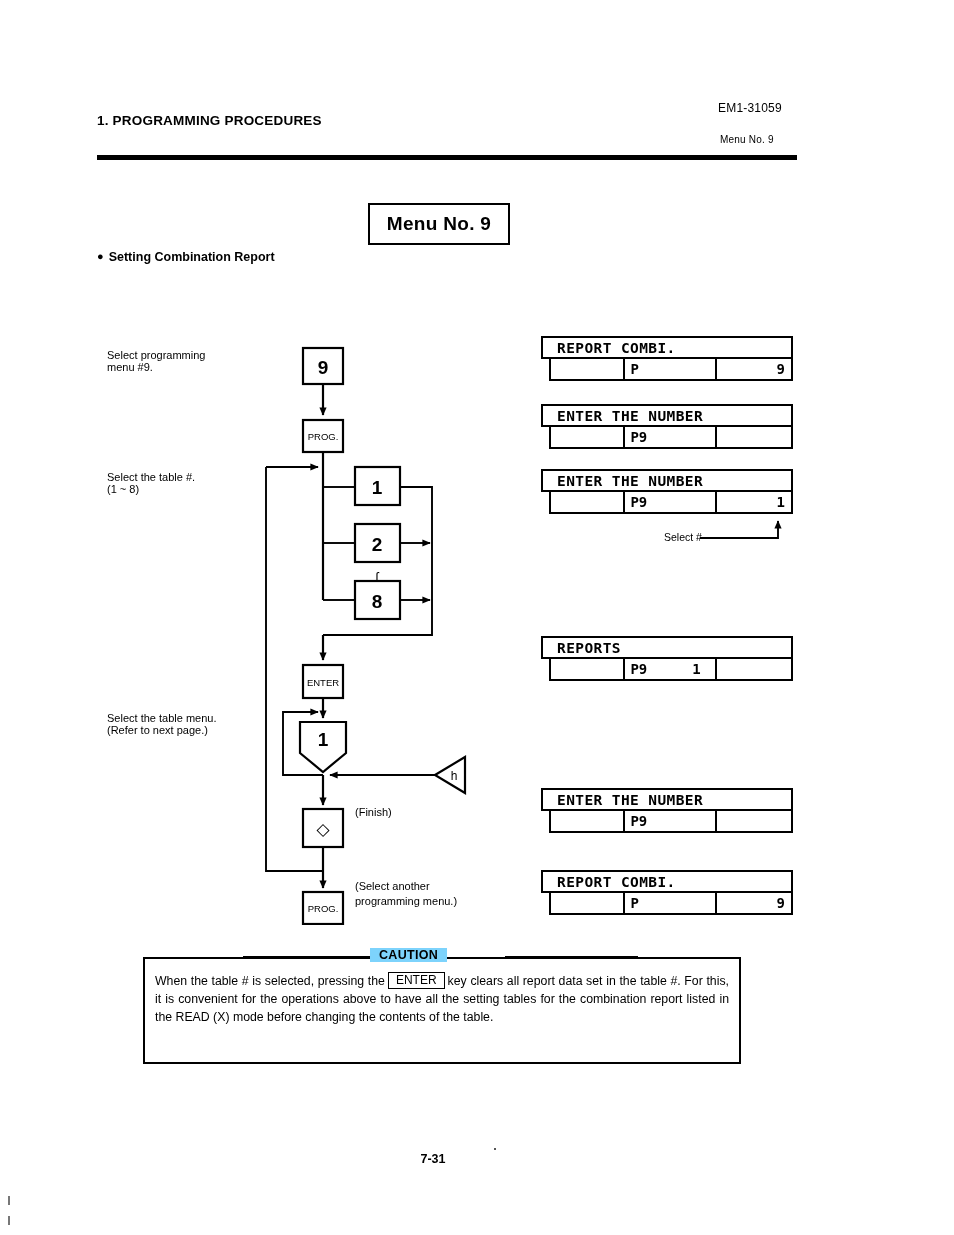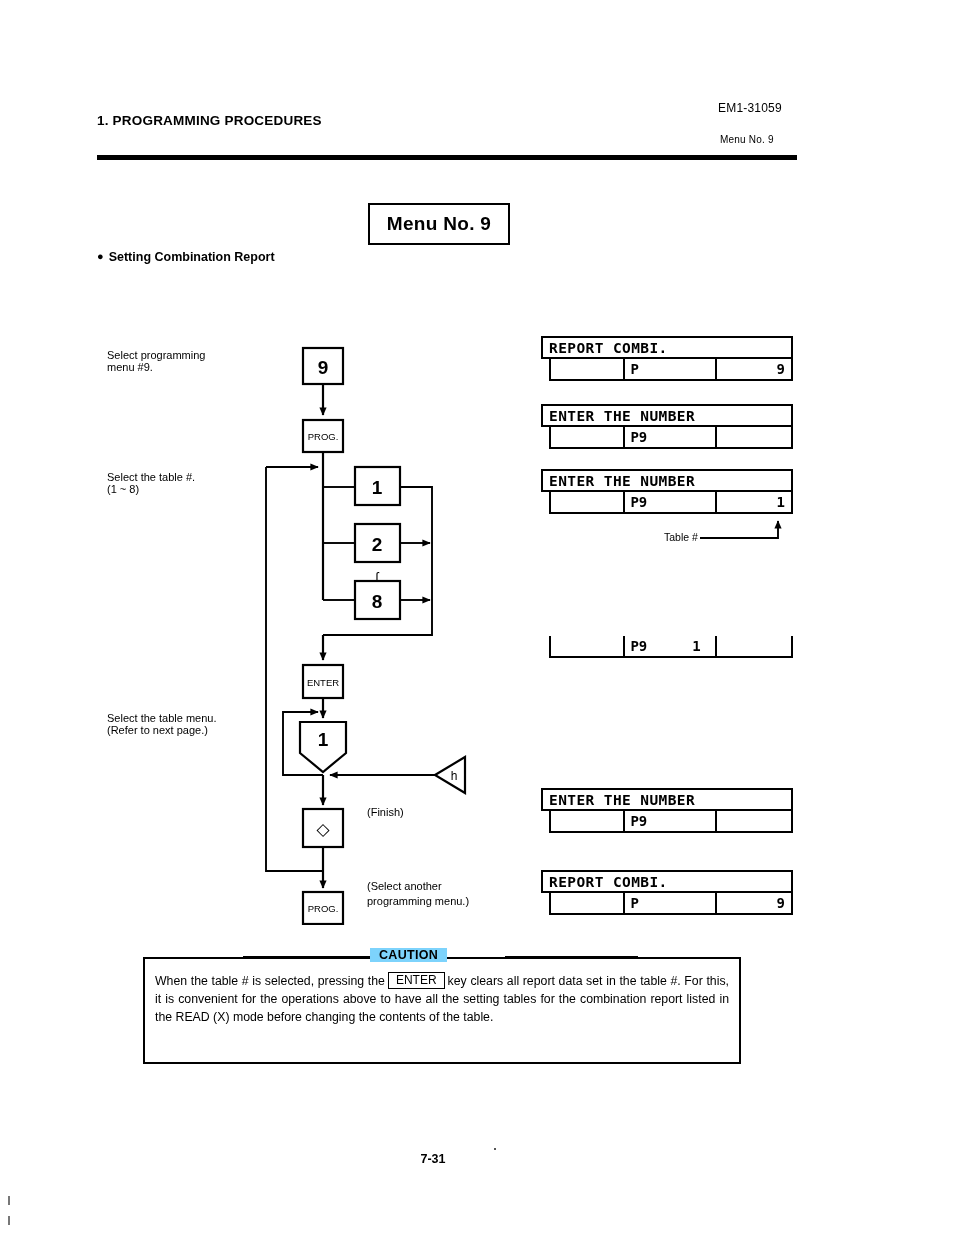--- a/index.html
+++ b/index.html
@@ -34,28 +34,28 @@
   #flowchart{position:absolute;left:250px;top:335px;}
   #flowchart text{font-family:"Liberation Sans",sans-serif;}
   .nd-box{fill:#fff;stroke:#000;stroke-width:2.2;}
   .nd-num{font-size:19px;font-weight:bold;text-anchor:middle;dominant-baseline:central;}
   .nd-key{font-size:9.5px;text-anchor:middle;dominant-baseline:central;}
   .ln{stroke:#000;stroke-width:2.2;fill:none;}
   .ln-thin{stroke:#000;stroke-width:1.9;fill:none;}
   .tilde{font-size:13px;text-anchor:middle;}
 
   
-  .flow-note{position:absolute;font-size:11px;line-height:14.5px;margin-left:12px;}
+  .flow-note{position:absolute;font-size:11px;line-height:14.5px;}
   #note-finish{left:355px;top:805px;}
   #note-another{left:355px;top:879px;}
 
   
   .lcd{position:absolute;width:252px;}
   .lcd-top{border:2px solid #000;height:23px;display:flex;align-items:center;
-      padding-left:6px;box-sizing:border-box;}
+      padding-left:14px;box-sizing:border-box;}
   .lcd-top span{font-family:"DejaVu Sans Mono",monospace;font-size:14.5px;
       font-weight:bold;letter-spacing:.4px;}
   .lcd-bot{border:2px solid #000;border-top:none;height:22px;display:flex;
       box-sizing:border-box;margin-left:8px;width:244px;}
   .lcd-cell{box-sizing:border-box;display:flex;align-items:center;
       font-family:"DejaVu Sans Mono",monospace;font-size:14px;font-weight:bold;}
   .c1{width:31%;border-right:2px solid #000;}
   .c2{width:38%;border-right:2px solid #000;padding-left:5px;
       justify-content:space-between;padding-right:14px;}
   .c3{width:31%;justify-content:flex-end;padding-right:6px;}
@@ -219,31 +219,34 @@
     <div class="lcd-bot">
       <div class="lcd-cell c1"></div>
       <div class="lcd-cell c2">
         <span>P9</span>
         <span></span>
       </div>
       <div class="lcd-cell c3">1</div>
     </div>
   </div>
 
-  <div id="table-callout">Table #</div>
+  <div id="table-callout">Select #</div>
   <svg id="table-callout-svg" width="90" height="30" viewBox="0 0 90 30">
     <path class="ln-thin" d="M0,19 L78,19 L78,2" marker-end="url(#ah2)"></path>
     <defs>
       <marker id="ah2" markerWidth="9" markerHeight="9" refX="7.6" refY="3.6" orient="auto" markerUnits="userSpaceOnUse">
         <path d="M0,0 L8.4,3.6 L0,7.2 z" fill="#000"></path>
       </marker>
     </defs>
   </svg>
 
   <div class="lcd" id="lcd-4">
+    <div class="lcd-top">
+      <span>REPORTS</span>
+      </div>
     <div class="lcd-bot">
       <div class="lcd-cell c1"></div>
       <div class="lcd-cell c2">
         <span>P9</span>
         <span>1</span>
       </div>
       <div class="lcd-cell c3"></div>
     </div>
   </div>
 

